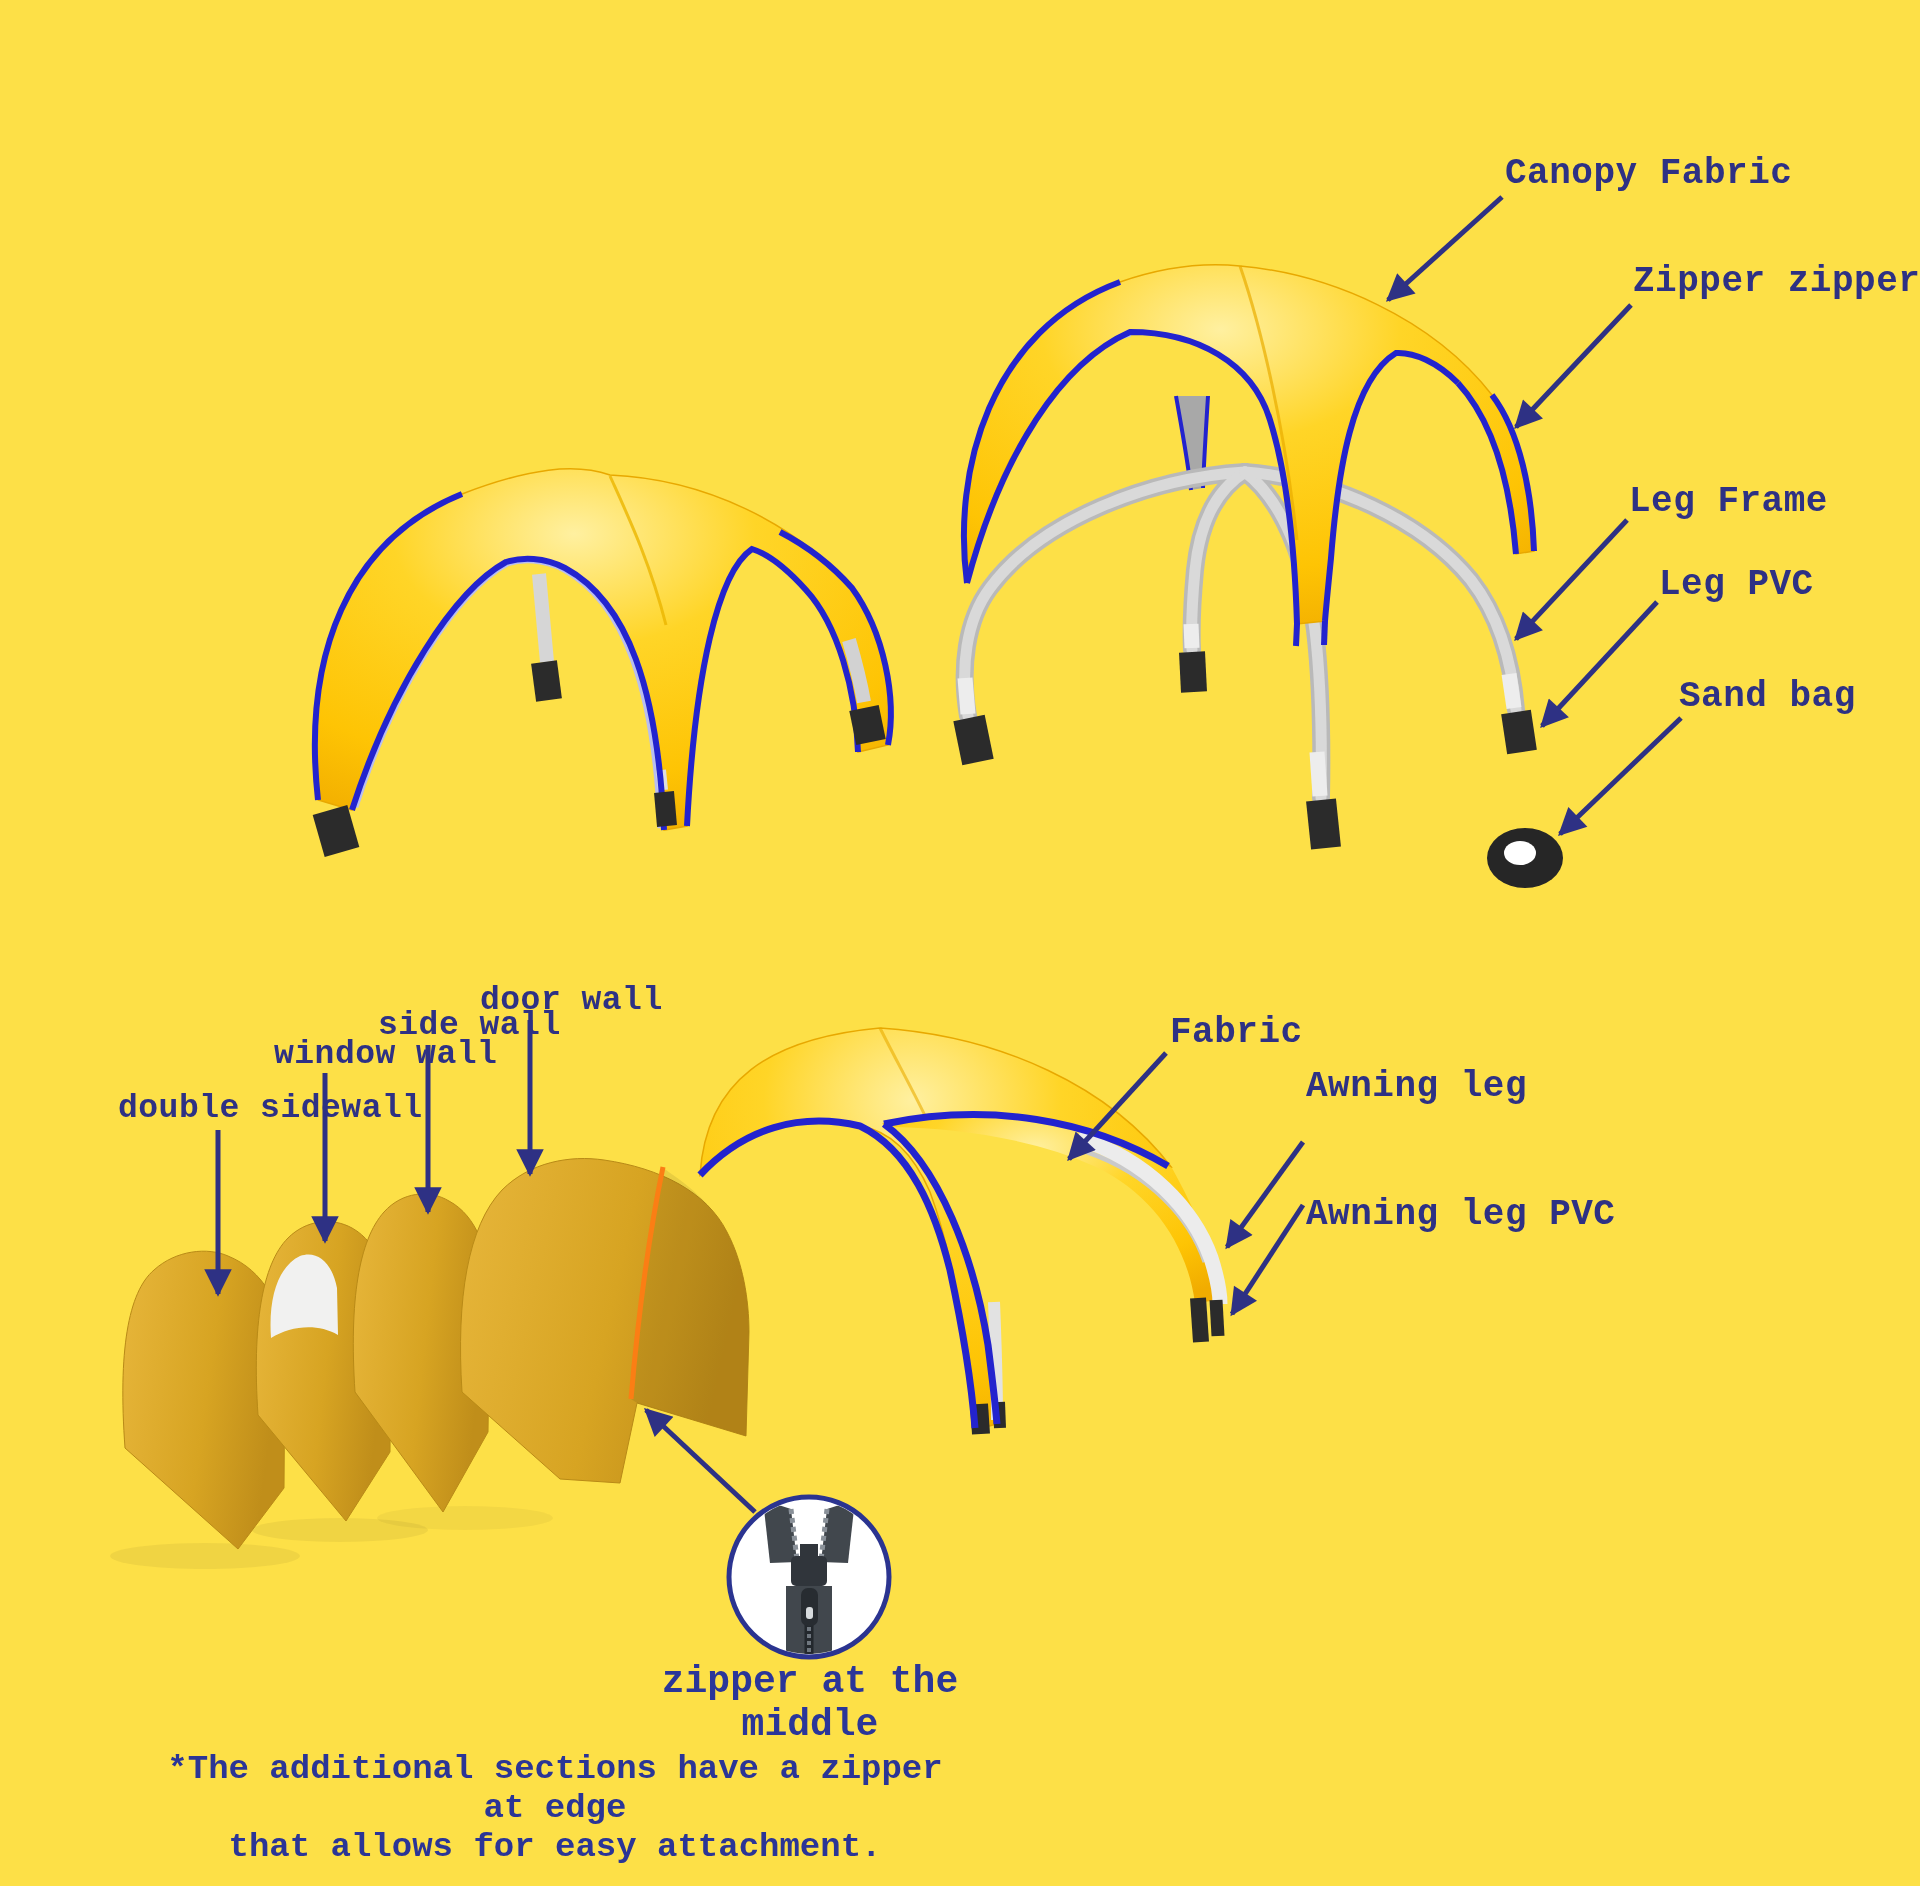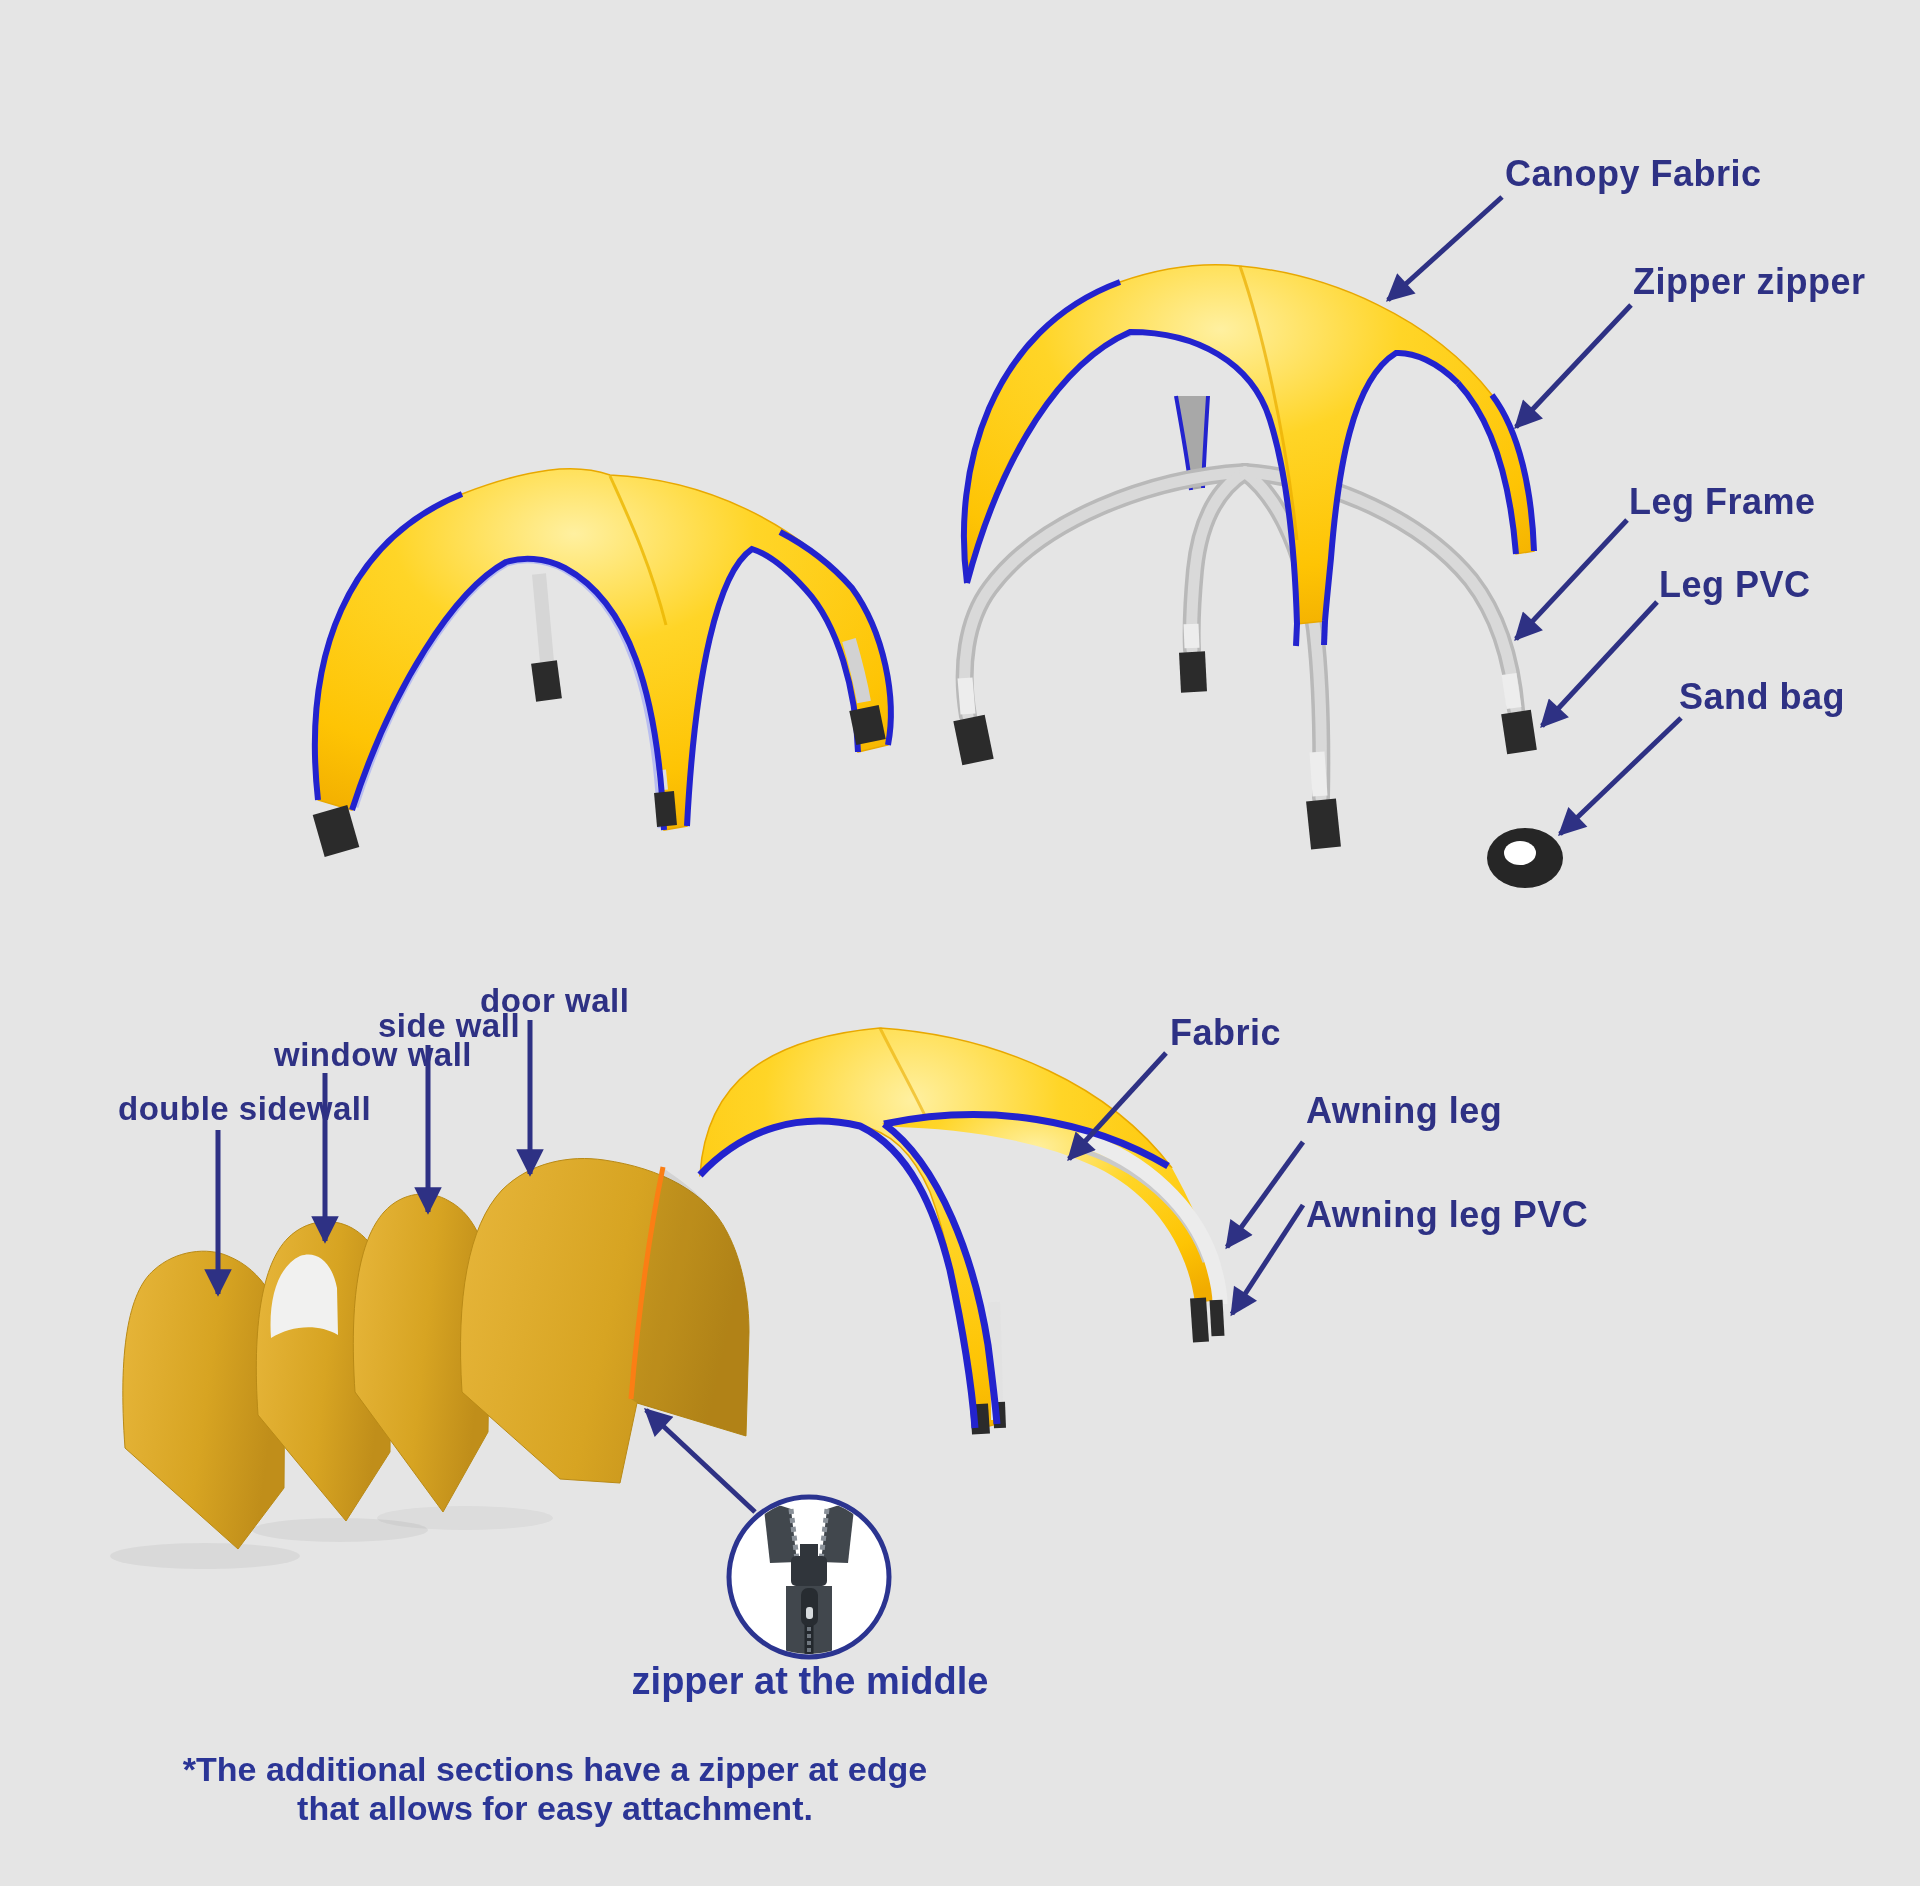--- a/index.html
+++ b/index.html
@@ -1,17 +1,17 @@
 <!DOCTYPE html>
 <html><head>
 <meta charset="utf-8">
 <style>
   html,body{margin:0;padding:0;background:#fff;}
-  #stage{position:relative;width:1920px;height:1886px;background:#e5e5e5;overflow:hidden;
-         font-family:Liberation Sans, sans-serif;}
+  #stage{position:relative;width:1920px;height:1886px;background:#fde047;overflow:hidden;
+         font-family:Liberation Mono, monospace;}
   #art{position:absolute;left:0;top:0;}
   .lbl{position:absolute;font-weight:bold;font-size:36px;color:#2E3184;white-space:nowrap;
        letter-spacing:0.5px;line-height:1.05;}
   .lbl-sm{font-size:33px;}
   .caption{position:absolute;left:600px;top:1660px;width:420px;text-align:center;
            font-weight:bold;font-size:38px;color:#2B3699;}
   .footnote{position:absolute;left:150px;top:1750px;width:810px;text-align:center;
             font-weight:bold;font-size:34px;color:#2B3596;line-height:39px;}
 </style>
 </head>
@@ -223,21 +223,21 @@
 <div class="lbl" style="left:1629px;top:483px;">Leg Frame</div>
 <div class="lbl" style="left:1659px;top:566px;">Leg PVC</div>
 <div class="lbl" style="left:1679px;top:678px;">Sand bag</div>
 
 <div class="lbl lbl-sm" style="left:118px;top:1092px;">double sidewall</div>
 <div class="lbl lbl-sm" style="left:254px;top:1038px;margin-left:20px;">window wall</div>
 <div class="lbl lbl-sm" style="left:378px;top:1009px;">side wall</div>
 <div class="lbl lbl-sm" style="left:480px;top:984px;text-align:center;">door wall</div>
 
 <div class="lbl" style="left:1170px;top:1014px;">Fabric</div>
-<div class="lbl" style="left:1306px;top:1092px;">Awning leg</div>
+<div class="lbl" style="left:1306px;top:1068px;">Awning leg</div>
 <div class="lbl" style="left:1306px;top:1168px;margin-top:28px;">Awning leg PVC</div>
 
 <div class="caption">zipper at the middle</div>
 
 <div class="footnote">
   <div>*The additional sections have a zipper at edge</div>
   <div>that allows for easy attachment.</div>
 </div>
 
 </div>

